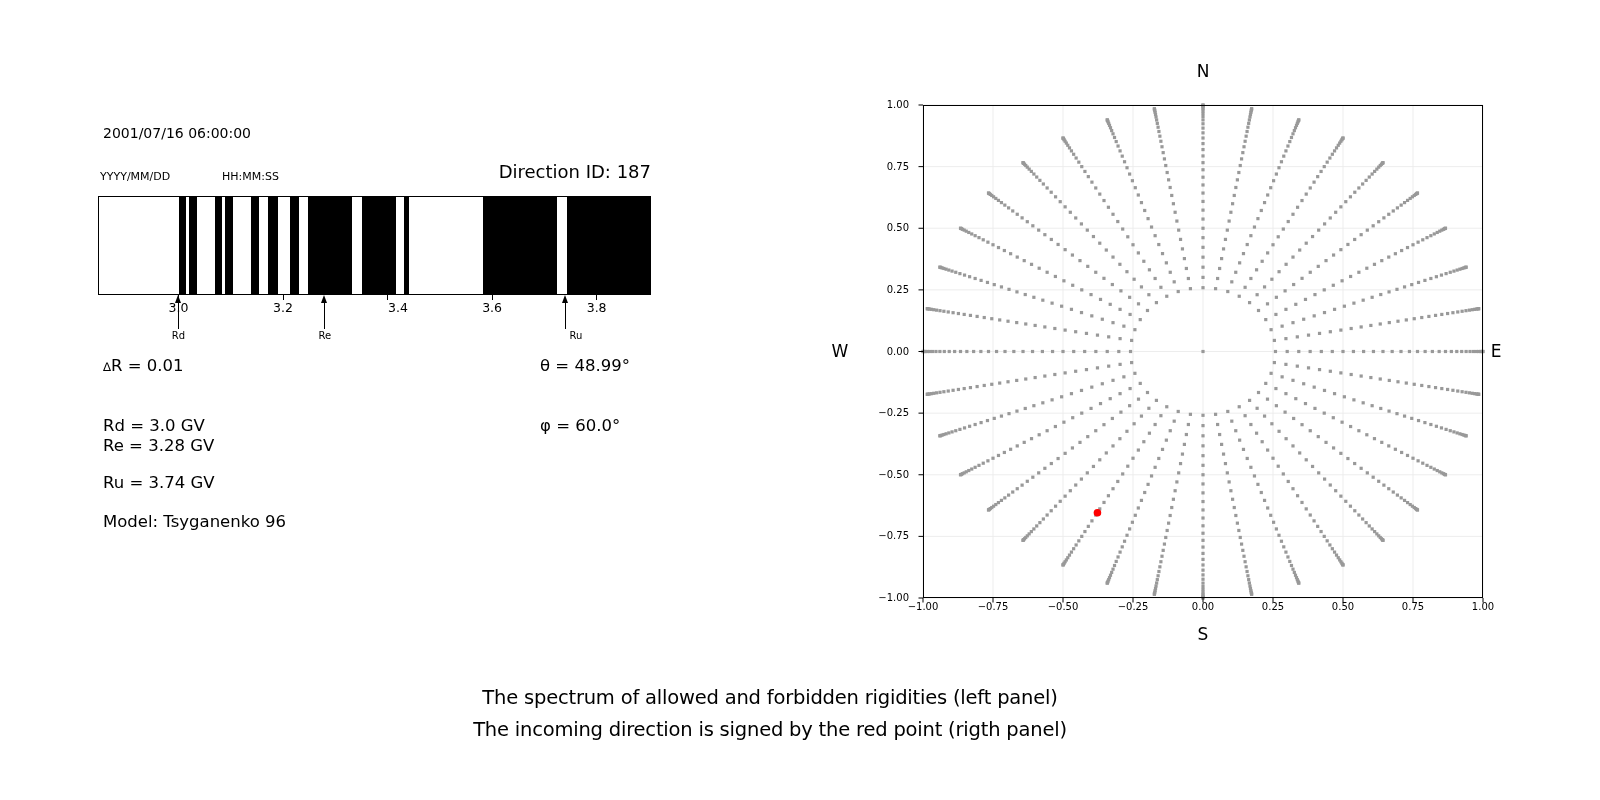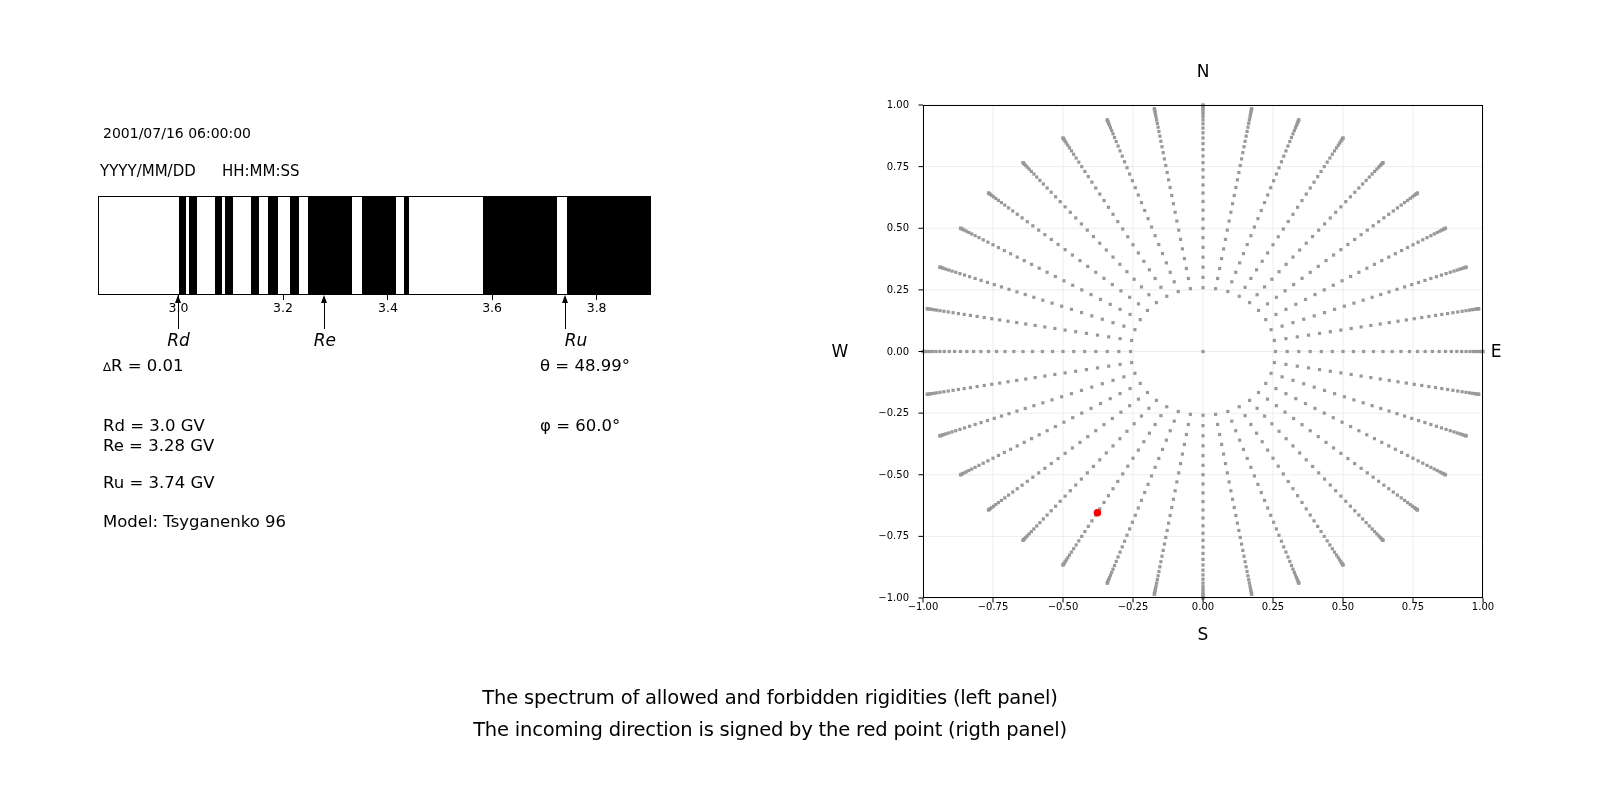--- a/index.html
+++ b/index.html
@@ -1,34 +1,34 @@
 <!DOCTYPE html>
 <html><head>
 <meta charset="utf-8">
 <style>
   html,body{margin:0;padding:0;background:#fff;}
   .canvas{position:relative;width:1600px;height:800px;background:#ffffff;
           font-family:"DejaVu Sans",sans-serif;color:#000;overflow:hidden;}
   .abs{position:absolute;}
   .geo{left:103px;top:86px;font-size:16.5px;}
   .dt{left:103px;top:125px;font-size:14px;}
-  .fmt{top:162px;font-size:15px;}
+  .fmt{top:170px;font-size:11px;}
   .fmt-date{left:100px;}
   .fmt-time{left:222px;}
   .dirid{top:161px;font-size:18px;width:553px;left:98px;text-align:right;}
   .spec-frame{left:98px;top:196px;width:553px;height:99px;border:1.2px solid #000;
               box-sizing:border-box;background:#fff;}
   .spec-bands{position:absolute;left:0;top:0;width:100%;height:100%;overflow:hidden;}
   .band{position:absolute;top:0;height:100%;background:#000;}
   .spec-tick{position:absolute;width:1px;height:4.5px;background:#000;top:295px;}
   .spec-ticklabel{position:absolute;top:300px;font-size:12.5px;transform:translateX(-50%);}
   .marker-line{position:absolute;top:303px;width:1.2px;height:26px;background:#000;}
   .marker-head{position:absolute;top:295px;width:0;height:0;border-left:3.6px solid transparent;
                border-right:3.6px solid transparent;border-bottom:8.5px solid #000;}
-  .marker-label{position:absolute;top:330px;font-size:17px;transform:translateX(-50%);font-style:italic;}
+  .marker-label{position:absolute;top:330px;font-size:10px;transform:translateX(-50%);}
   .param{left:103px;font-size:16.5px;}
   .p1{top:356px;} .p2{top:416px;} .p3{top:436px;} .p4{top:473px;} .p5{top:512px;}
   .angle{left:540px;font-size:16.5px;}
   .delta-sym{font-size:12px;}
   .dir-frame{left:923px;top:105px;width:560px;height:493px;}
   .dir-frame svg{overflow:visible;display:block;}
   .compass{font-size:17px;transform:translate(-50%,-50%);}
   .xticklabel{position:absolute;font-size:10px;transform:translateX(-50%);top:601px;}
   .yticklabel{position:absolute;font-size:10px;right:691px;text-align:right;height:12px;line-height:12px;}
   .caption-wrap{left:0;top:0;width:1540px;text-align:center;}
@@ -37,20 +37,21 @@
   .credit{left:0;top:756px;width:1572px;text-align:center;font-size:11px;}
 </style>
 </head>
 <body>
 
 <div class="canvas">
 
   <div class="abs dt">2001/07/16 06:00:00</div>
   <div class="abs fmt fmt-date">YYYY/MM/DD</div>
   <div class="abs fmt fmt-time">HH:MM:SS</div>
+  <div class="abs dirid">Direction ID: 187</div>
 
   <div class="abs spec-frame">
     <div class="spec-bands" id="spec-bands">
         <div class="band" style="left: 80.4934px; width: 6.27221px; background: rgb(0, 0, 0);"></div>
         <div class="band" style="left: 90.4244px; width: 7.31758px; background: rgb(0, 0, 0);"></div>
         <div class="band" style="left: 116.036px; width: 7.31758px; background: rgb(0, 0, 0);"></div>
         <div class="band" style="left: 126.49px; width: 7.31758px; background: rgb(0, 0, 0);"></div>
         <div class="band" style="left: 152.101px; width: 7.84026px; background: rgb(0, 0, 0);"></div>
         <div class="band" style="left: 168.827px; width: 9.931px; background: rgb(0, 0, 0);"></div>
         <div class="band" style="left: 191.302px; width: 8.36295px; background: rgb(0, 0, 0);"></div>
@@ -60,21 +61,21 @@
         <div class="band" style="left: 383.65px; width: 74.2212px; background: rgb(0, 0, 0);"></div>
         <div class="band" style="left: 467.802px; width: 85.1975px; background: rgb(0, 0, 0);"></div>
       </div>
   </div>
   <div id="spec-axis">
       <div class="spec-tick" style="left: 177.993px;"></div>
       <div class="spec-ticklabel" style="left: 178.493px;">3.0</div>
       <div class="spec-tick" style="left: 282.53px;"></div>
       <div class="spec-ticklabel" style="left: 283.03px;">3.2</div>
       <div class="spec-tick" style="left: 387.067px;"></div>
-      <div class="spec-ticklabel" style="left: 388px;">3.4</div>
+      <div class="spec-ticklabel" style="left: 398px;">3.4</div>
       <div class="spec-tick" style="left: 491.604px;"></div>
       <div class="spec-ticklabel" style="left: 492.104px;">3.6</div>
       <div class="spec-tick" style="left: 596.141px;"></div>
       <div class="spec-ticklabel" style="left: 596.641px;">3.8</div>
       <div class="marker-line" style="left: 177.893px;"></div>
       <div class="marker-head" style="left: 174.893px;"></div>
       <div class="marker-label" style="left: 178.493px;">Rd</div>
       <div class="marker-line" style="left: 324.245px;"></div>
       <div class="marker-head" style="left: 321.245px;"></div>
       <div class="marker-label" style="left: 324.845px;">Re</div>

